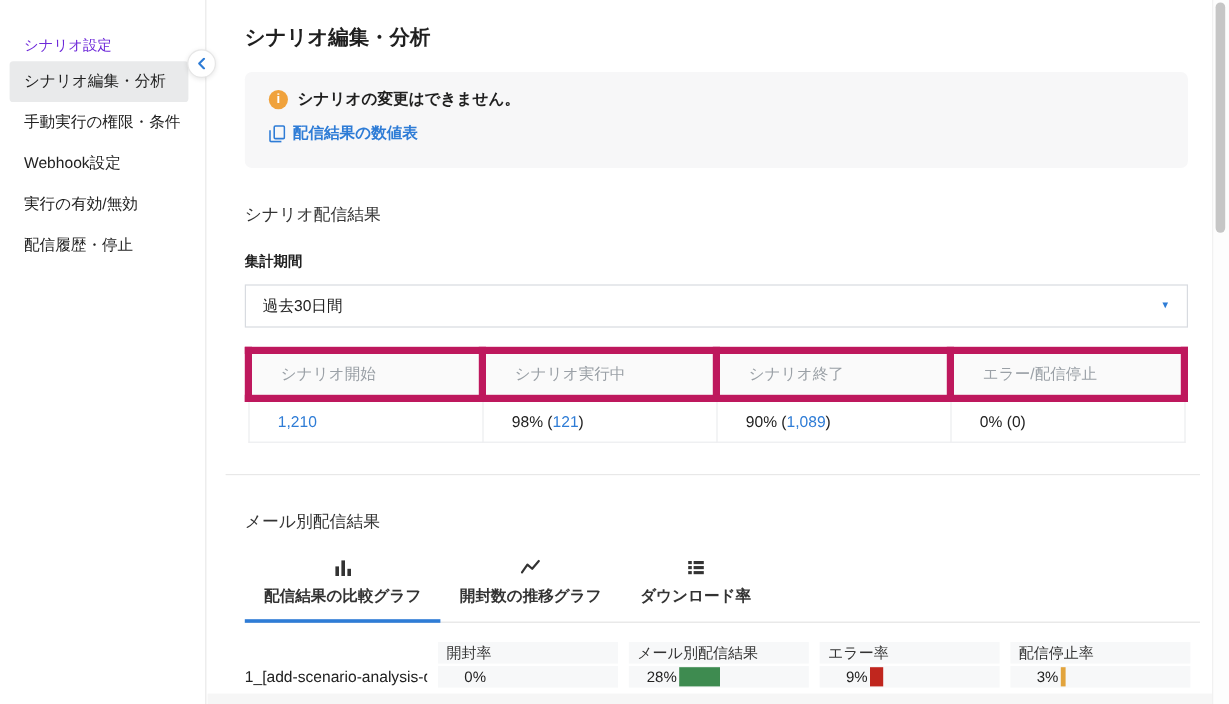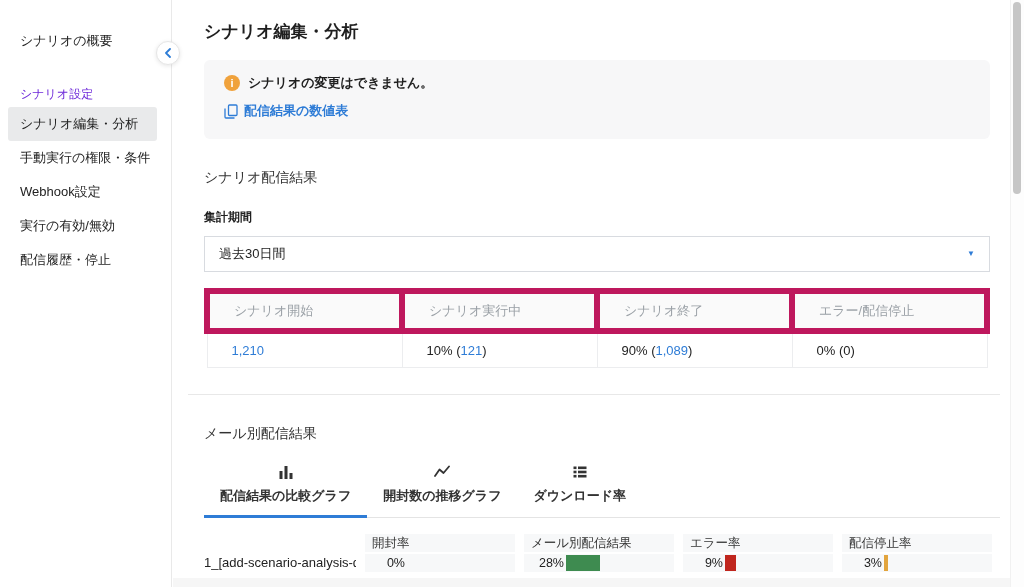--- a/index.html
+++ b/index.html
@@ -63,21 +63,20 @@
   .bottom-band { position:absolute; left:173px; right:14px; bottom:0; height:9px; background:#f6f6f6; }
   .scroll-gutter { position:absolute; right:0; top:0; width:14px; height:587px;
     background:#fdfdfd; border-left:1px solid #f1f1f1; }
   .scroll-thumb { position:absolute; right:3px; top:2px; width:8px; height:192px;
     border-radius:4px; background:#c6c6c6; cursor:pointer; }
 </style>
 </head>
 <body>
 
 <nav class="sidebar">
-  <div class="side-overview">シナリオの概要</div>
   <div class="side-section">シナリオ設定</div>
   <div class="side-item active">シナリオ編集・分析</div>
   <div class="side-item">手動実行の権限・条件</div>
   <div class="side-item">Webhook設定</div>
   <div class="side-item">実行の有効/無効</div>
   <div class="side-item">配信履歴・停止</div>
 </nav>
 
 <div class="collapse-btn">
   <span style="display:flex;">
@@ -124,21 +123,21 @@
         <th style="width:25%">シナリオ終了</th>
         <th style="width:25%">エラー/配信停止</th>
       </tr>
     </thead>
     <tbody>
       <tr>
         <td>
           <a class="cell-link">1,210</a>
         </td>
         <td>
-          <span>10% (</span><a class="cell-link">121</a><span>)</span>
+          <span>98% (</span><a class="cell-link">121</a><span>)</span>
         </td>
         <td>
           <span>90% (</span><a class="cell-link">1,089</a><span>)</span>
         </td>
         <td>
           <span>0% (</span><span>0</span><span>)</span>
         </td>
       </tr>
     </tbody>
   </table>

